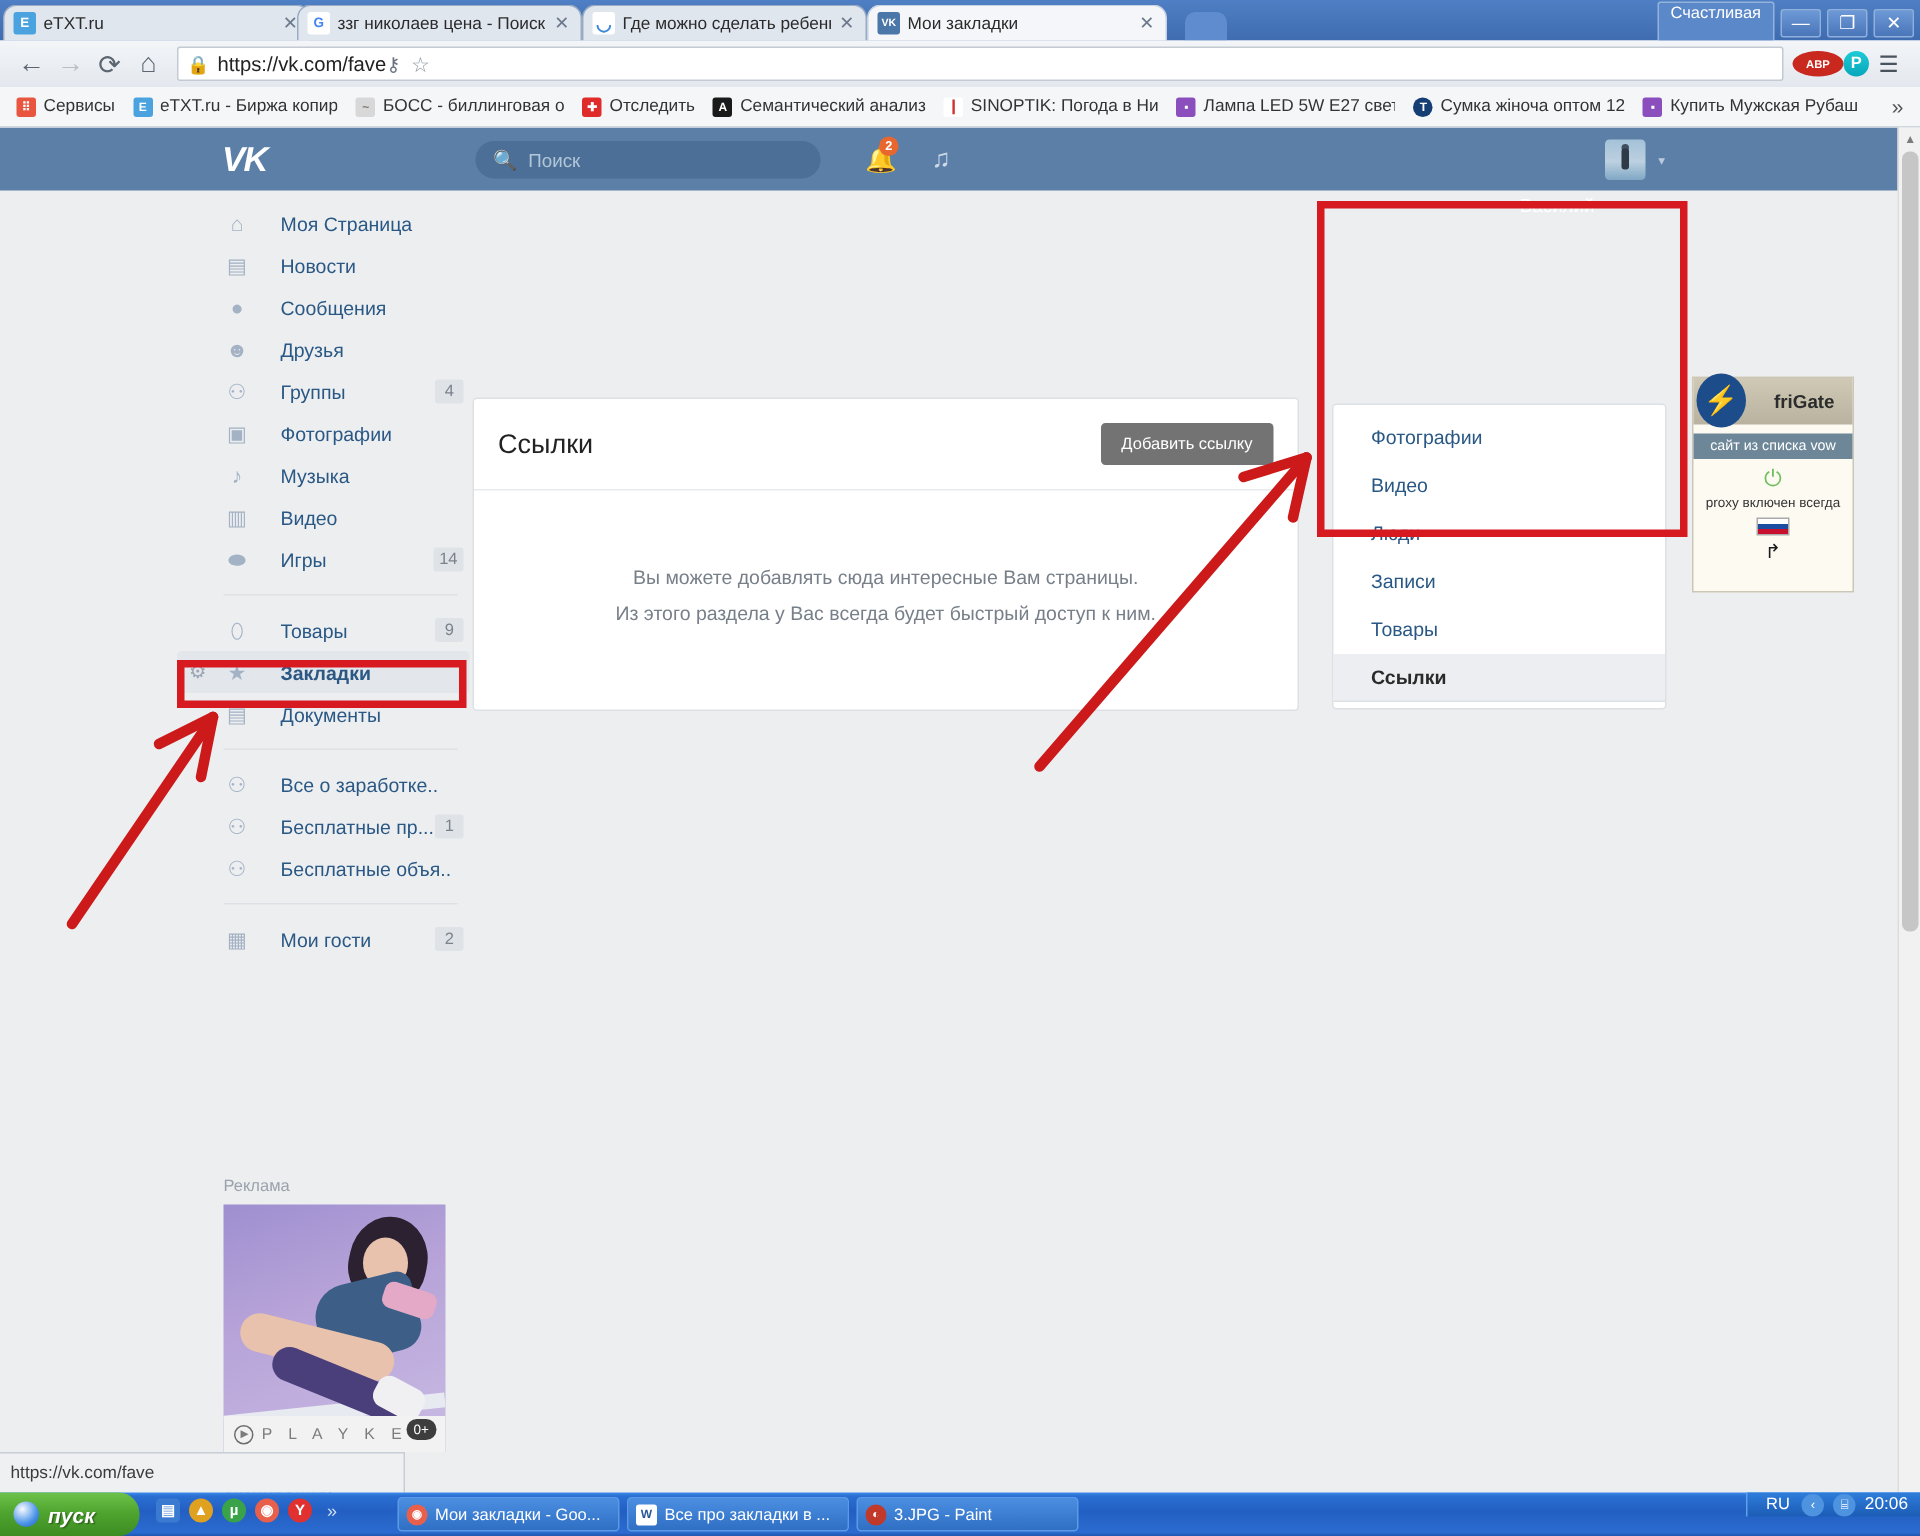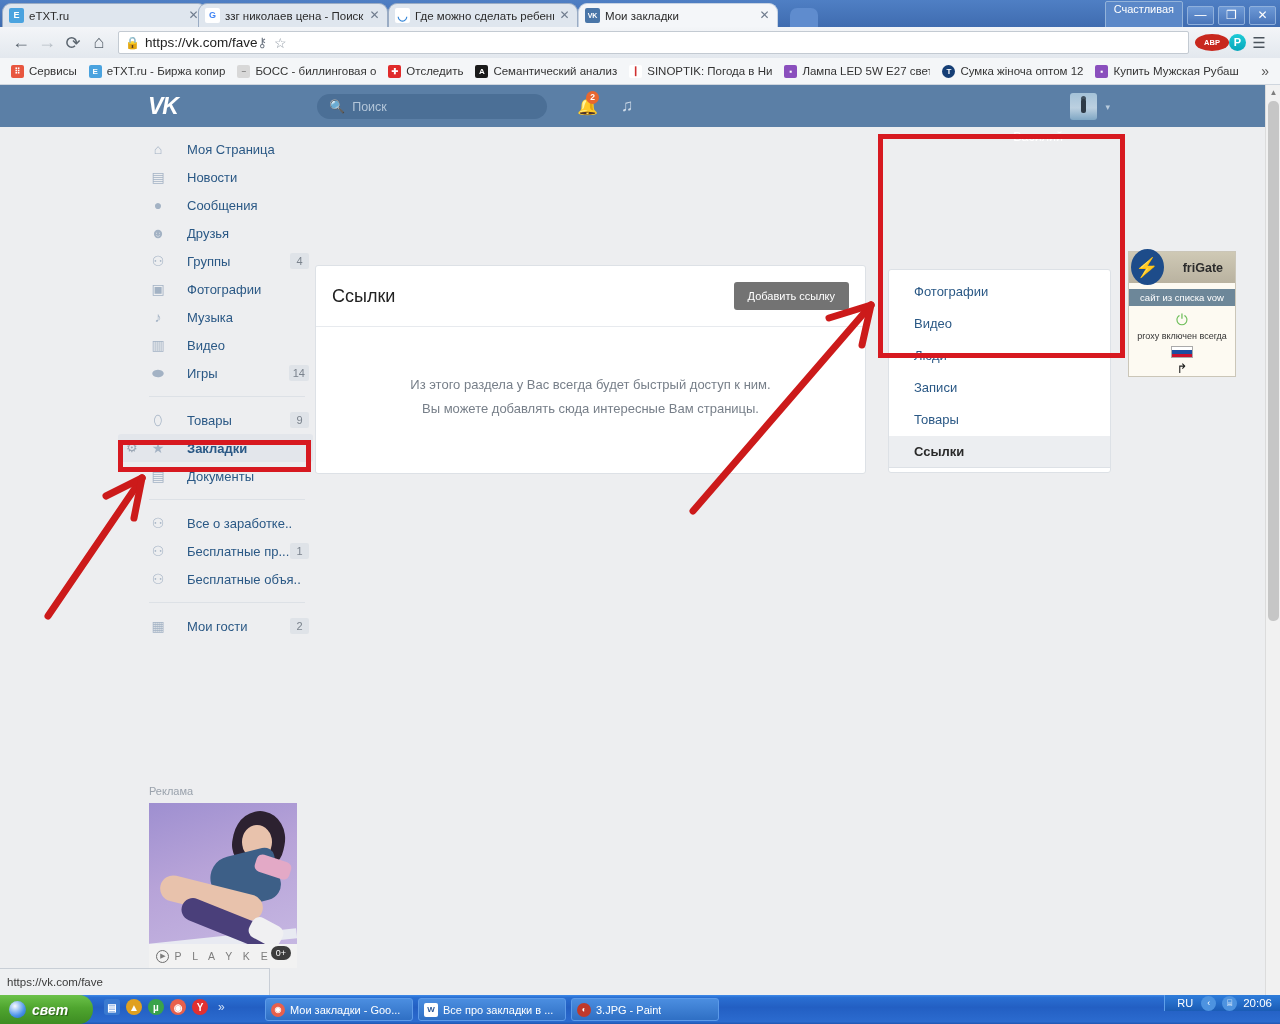--- a/index.html
+++ b/index.html
@@ -211,21 +211,21 @@
 
   
   .frigate { position:absolute; left:1128px; top:124px; width:108px;
     background:#fdfaf2; border:1px solid #cbc6b8; }
   .frig-head { position:relative; height:31px; background:linear-gradient(#cfc9b5,#b9b2a0);
     display:flex; align-items:center; justify-content:flex-end; padding-right:12px; }
   .frig-head .flame { position:absolute; left:2px; top:-3px; width:33px; height:36px;
     background:#1d4c8a; border-radius:50% 50% 50% 50%; display:flex;
     align-items:center; justify-content:center; color:#5ad0f5; font-size:19px; }
   .frig-head .fname { color:#2c2c2c; font-size:12.5px; font-weight:bold; }
-  .frig-body { padding:6px 0 0; text-align:center; }
+  .frig-body { padding:6px 0 19px; text-align:center; }
   .frig-tag { background:#6d8799; color:#fff; font-size:9.5px; padding:3px 4px; display:block; }
   .frig-pw { color:#6fbf5b; font-size:15px; margin:5px 0 2px; }
   .frig-txt { font-size:9px; color:#333; }
   .frig-flag { width:22px; height:12px; margin:5px auto 3px; border:1px solid #aaa;
     background:linear-gradient(#fff 0 33%, #1b4da0 33% 66%, #c8102e 66% 100%); }
   .frig-arrow { color:#1b1b1b; font-size:13px; }
 
   
   .pagescroll { position:absolute; right:0; top:85px; width:15px; height:910px; background:#f1f1f1;
     border-left:1px solid #dcdcdc; }
@@ -498,22 +498,22 @@
         <div class="adtitle">Overwatch без лаг и скачивания!</div>
 
       </div>
 
       <div class="maincard">
         <div class="mainhead">
           <div class="maintitle">Ссылки</div>
           <button class="addbtn">Добавить ссылку</button>
         </div>
         <div class="mainbody">
+          <div class="emptyline">Вы можете добавлять сюда интересные Вам страницы.</div>
           <div class="emptyline">Из этого раздела у Вас всегда будет быстрый доступ к ним.</div>
-          <div class="emptyline">Вы можете добавлять сюда интересные Вам страницы.</div>
         </div>
       </div>
 
       <div class="rmenu">
         <div class="rmenu-item">Фотографии</div>
         <div class="rmenu-item">Видео</div>
         <div class="rmenu-item">Люди</div>
         <div class="rmenu-item">Записи</div>
         <div class="rmenu-item">Товары</div>
         <div class="rmenu-item active">Ссылки</div>
@@ -554,21 +554,21 @@
       <line x1="142" y1="478" x2="134" y2="518"></line>
       <line x1="693" y1="511" x2="871" y2="305"></line>
       <line x1="871" y1="305" x2="829" y2="318"></line>
       <line x1="871" y1="305" x2="862" y2="345"></line>
     </g>
   </svg>
 
   <div class="taskbar">
     <div class="startbtn">
       <span class="orb"></span>
-      <span class="slbl">свет</span>
+      <span class="slbl">пуск</span>
     </div>
     <div class="quick">
       <span class="qico" style="background:#3a7ad0;">▤</span>
       <span class="qico" style="background:#e0a020;border-radius:50%;">▲</span>
       <span class="qico" style="background:#3aa34a;border-radius:50%;">µ</span>
       <span class="qico" style="background:#e8604c;border-radius:50%;">◉</span>
       <span class="qico" style="background:#e03030;border-radius:50%;">Y</span>
       <span class="qchev">»</span>
     </div>
     <div class="tasks">

